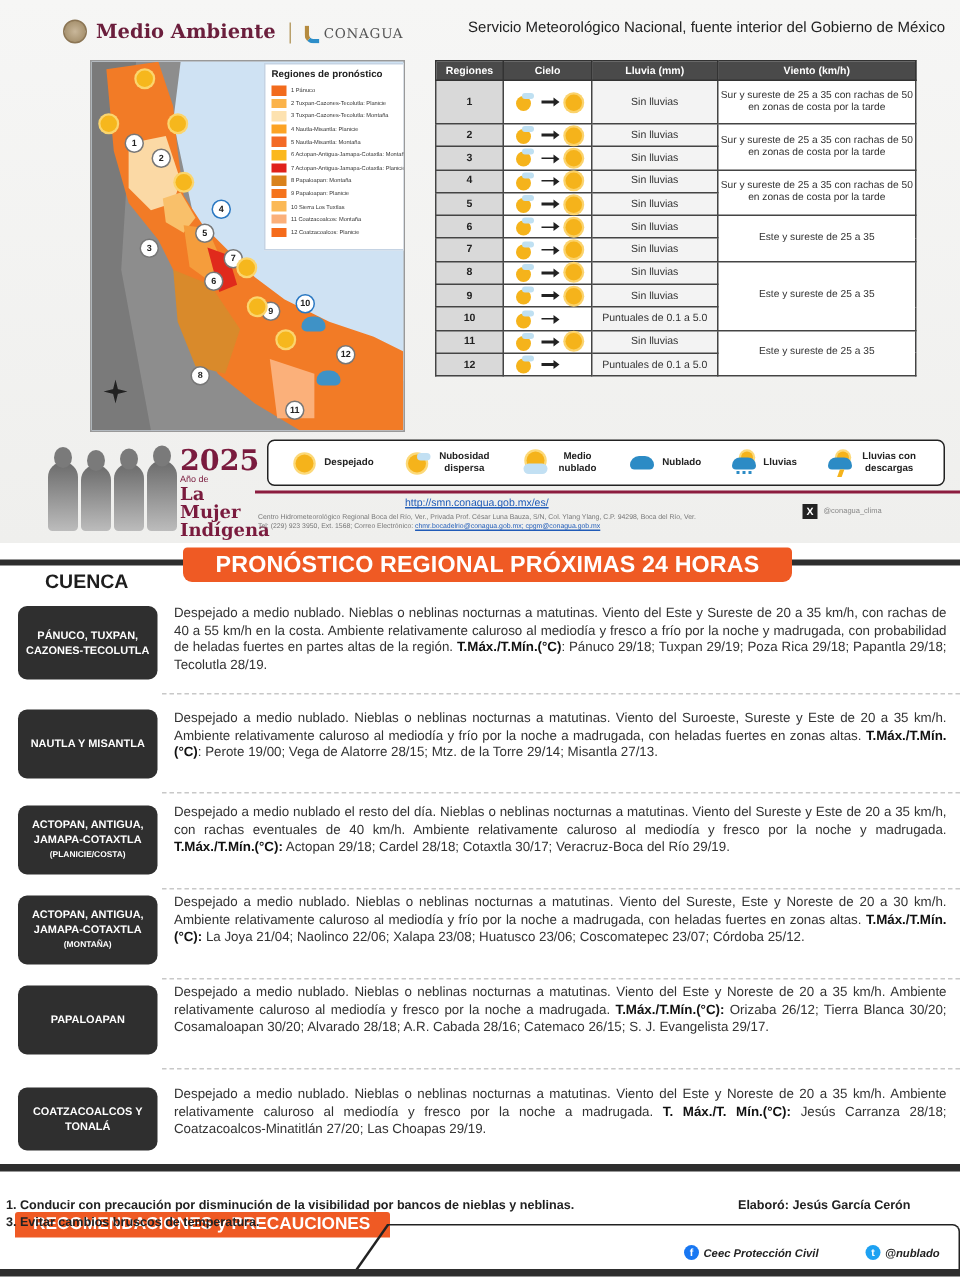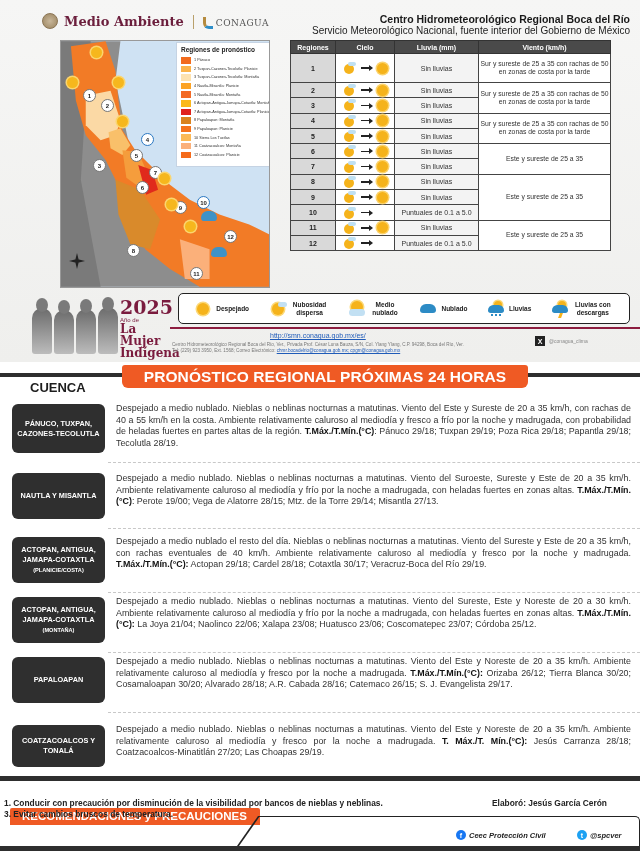--- a/index.html
+++ b/index.html
@@ -111,21 +111,20 @@
     <span class="seal"></span>
     <span class="logo-ma">Medio Ambiente</span>
     <span class="logo-sep"></span>
     <span class="logo-cg">
       <span class="cg-mark"></span>
       <span>CONAGUA</span>
     </span>
   </div>
 
   <div class="center-title">
-    <div class="t1">Centro Hidrometeorológico Regional Boca del Río</div>
     <div class="t2">Servicio Meteorológico Nacional, fuente interior del Gobierno de México</div>
   </div>
 
   <div class="map">
     <svg class="map-land" viewBox="0 0 210 248">
       <rect x="0" y="0" width="210" height="248" fill="#cfe2f3"></rect>
       <path d="M0 0 L60 0 L55 40 L70 110 L95 160 L140 190 L210 215 L210 248 L0 248 Z" fill="#8d8d8d"></path>
       <path d="M0 0 L30 0 L25 60 L20 140 L40 248 L0 248 Z" fill="#7a7a7a"></path>
       <path d="M10 5 L45 0 L55 30 L58 60 L62 90 L75 110 L95 130 L110 145 L130 160 L160 175 L190 185 L210 195 L210 248 L140 248 L110 230 L85 210 L70 180 L60 150 L45 120 L25 95 L15 60 Z" fill="#f27b26"></path>
       <path d="M25 55 L50 50 L60 80 L55 95 L40 100 L25 85 Z" fill="#fbd9a5"></path>
@@ -515,15 +514,15 @@
   <div class="author">Elaboró: Jesús García Cerón</div>
   <div class="foot-panel"></div>
   <div class="foot-slash"></div>
   <div class="foot-base"></div>
   <div class="social" style="left:456px">
     <span class="ico">f</span>
     <span>Ceec Protección Civil</span>
   </div>
   <div class="social" style="left:577px">
     <span class="ico tw">t</span>
-    <span>@spcver</span>
+    <span>@nublado</span>
   </div>
 </div>
 
 </body></html>

